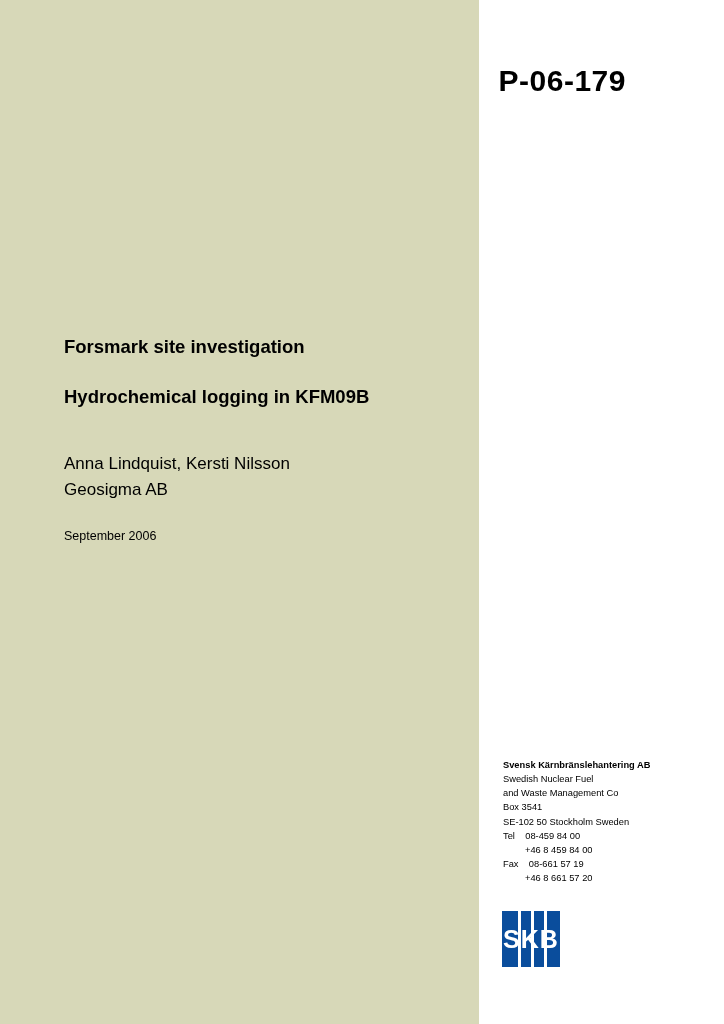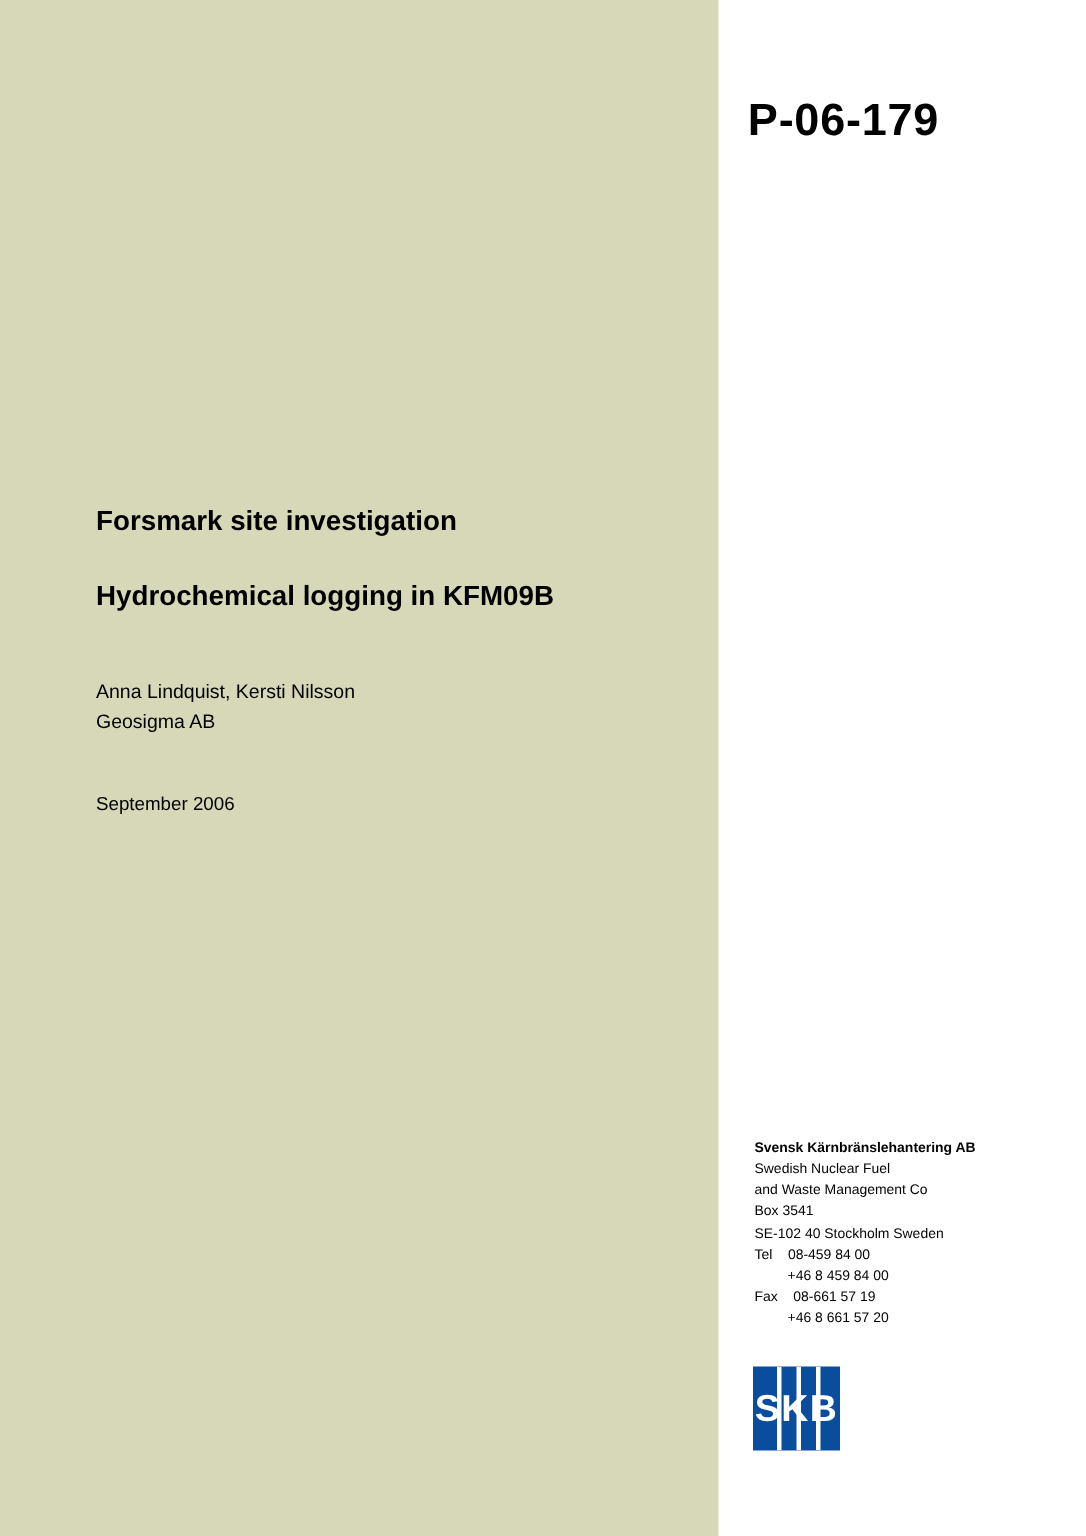--- a/index.html
+++ b/index.html
@@ -59,21 +59,21 @@
     font-weight: bold;
     color: #000000;
     margin: 0;
     line-height: 1.2;
   }
   .authors {
     position: absolute;
     left: 64px;
     top: 451px;
     width: 400px;
-    font-size: 13px;
+    font-size: 17px;
     color: #000000;
     line-height: 1.55;
   }
   .date {
     position: absolute;
     left: 64px;
     top: 529px;
     font-size: 12.5px;
     color: #000000;
   }
@@ -141,21 +141,21 @@
     <div>Geosigma AB</div>
   </div>
 
   <div class="date">September 2006</div>
 
   <div class="publisher">
     <div class="org">Svensk Kärnbränslehantering AB</div>
     <div>Swedish Nuclear Fuel</div>
     <div>and Waste Management Co</div>
     <div>Box 3541</div>
-    <div>SE-102 40 Stockholm  Sweden</div>
+    <div>SE-102 50 Stockholm  Sweden</div>
     <div>
       <span>Tel</span>
       <span>&nbsp;&nbsp;</span>
       <span>08-459 84 00</span>
     </div>
     <div class="indent">+46 8 459 84 00</div>
     <div>
       <span>Fax</span>
       <span>&nbsp;&nbsp;</span>
       <span>08-661 57 19</span>

